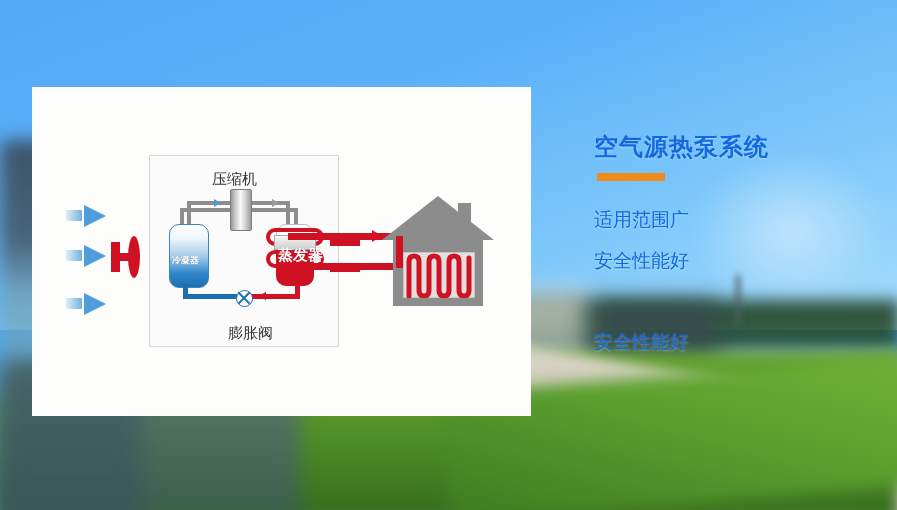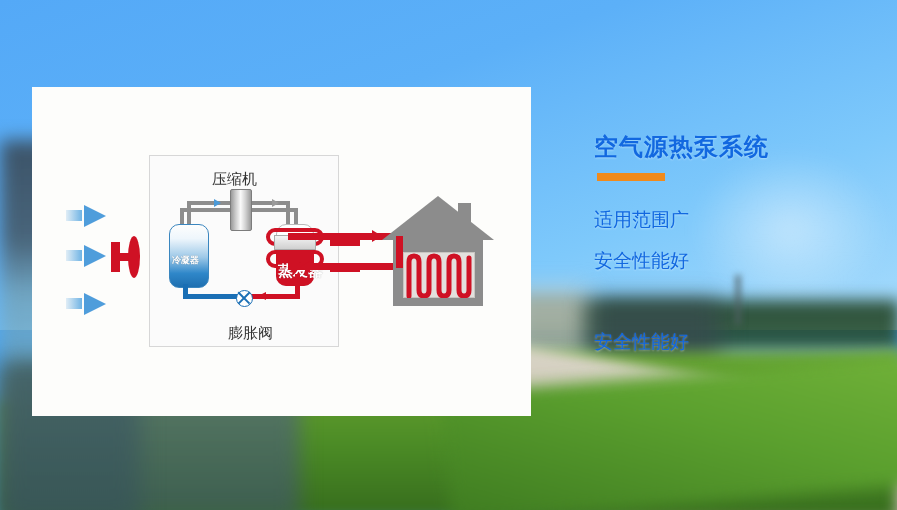--- a/index.html
+++ b/index.html
@@ -156,21 +156,21 @@
     background:#fff; border:1px solid #b9b9b9; border-radius:10px;
   }
   #evap-red {
     position:absolute; left:126px; top:80px; width:38px; height:50px;
     background:#cf1124; border-radius:0 0 10px 10px;
   }
   #evap-plate {
     position:absolute; left:124px; top:79px; width:42px; height:15px;
     background:linear-gradient(180deg,#f4f4f4,#d0d0d0); border:1px solid #aaa;
   }
-  #lbl-evap { left:128px; top:106px; }
+  #lbl-evap { left:128px; top:90px; }
 
   .coil { position:absolute; border:4px solid #cf1124; border-radius:12px; }
 
   
   #valve {
     position:absolute; left:86px; top:134px; width:17px; height:17px;
     border:1.6px solid #1a6fb5; border-radius:50%; background:#fff;
   }
   #valve::before, #valve::after {
     content:""; position:absolute; left:-1px; top:6.2px; width:16px; height:1.6px; background:#1a6fb5;

